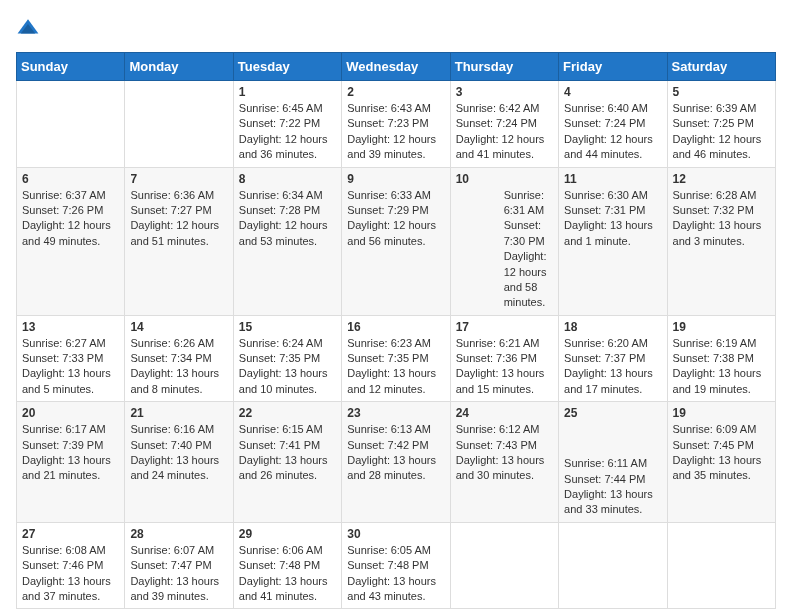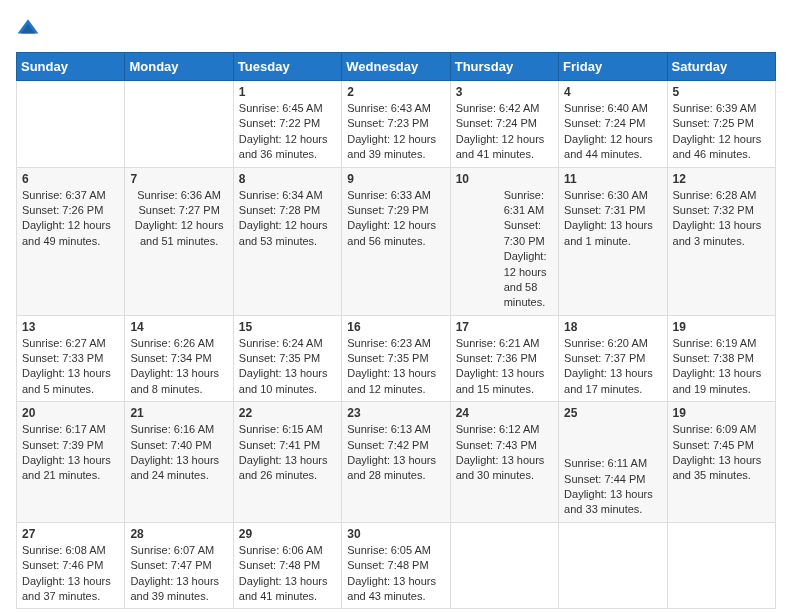--- a/index.html
+++ b/index.html
@@ -158,21 +158,21 @@
       </tr>
       <tr class="row-alt">
         <td>
           <span class="day-num">6</span>
           <div class="day-info" style="white-space: pre-line;">Sunrise: 6:37 AM
 Sunset: 7:26 PM
 Daylight: 12 hours and 49 minutes.</div>
         </td>
         <td>
           <span class="day-num">7</span>
-          <div class="day-info" style="white-space: pre-line; text-align: center;">Sunrise: 6:36 AM
+          <div class="day-info" style="white-space: pre-line;">Sunrise: 6:36 AM
 Sunset: 7:27 PM
 Daylight: 12 hours and 51 minutes.</div>
         </td>
         <td>
           <span class="day-num">8</span>
           <div class="day-info" style="white-space: pre-line;">Sunrise: 6:34 AM
 Sunset: 7:28 PM
 Daylight: 12 hours and 53 minutes.</div>
         </td>
         <td>

